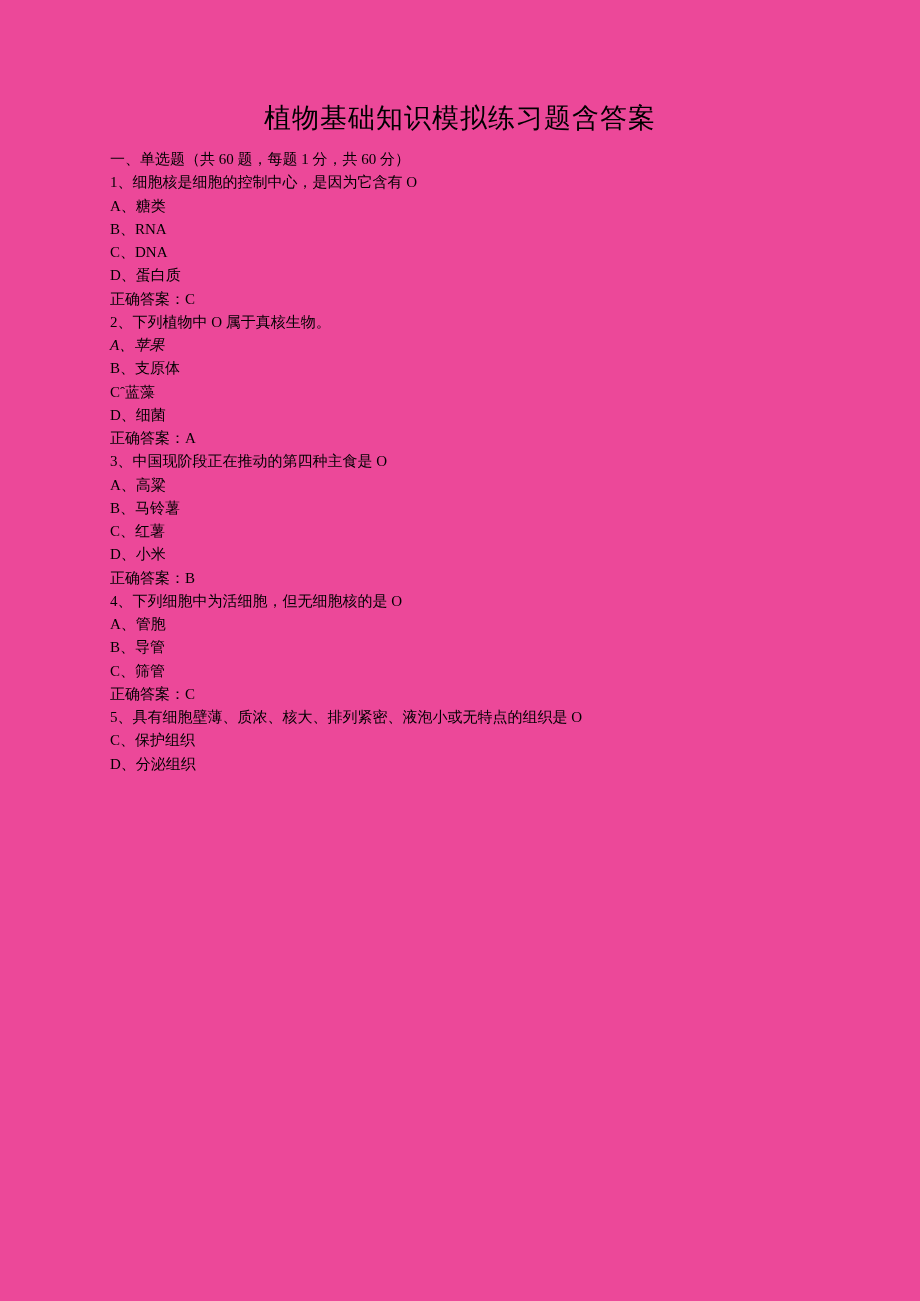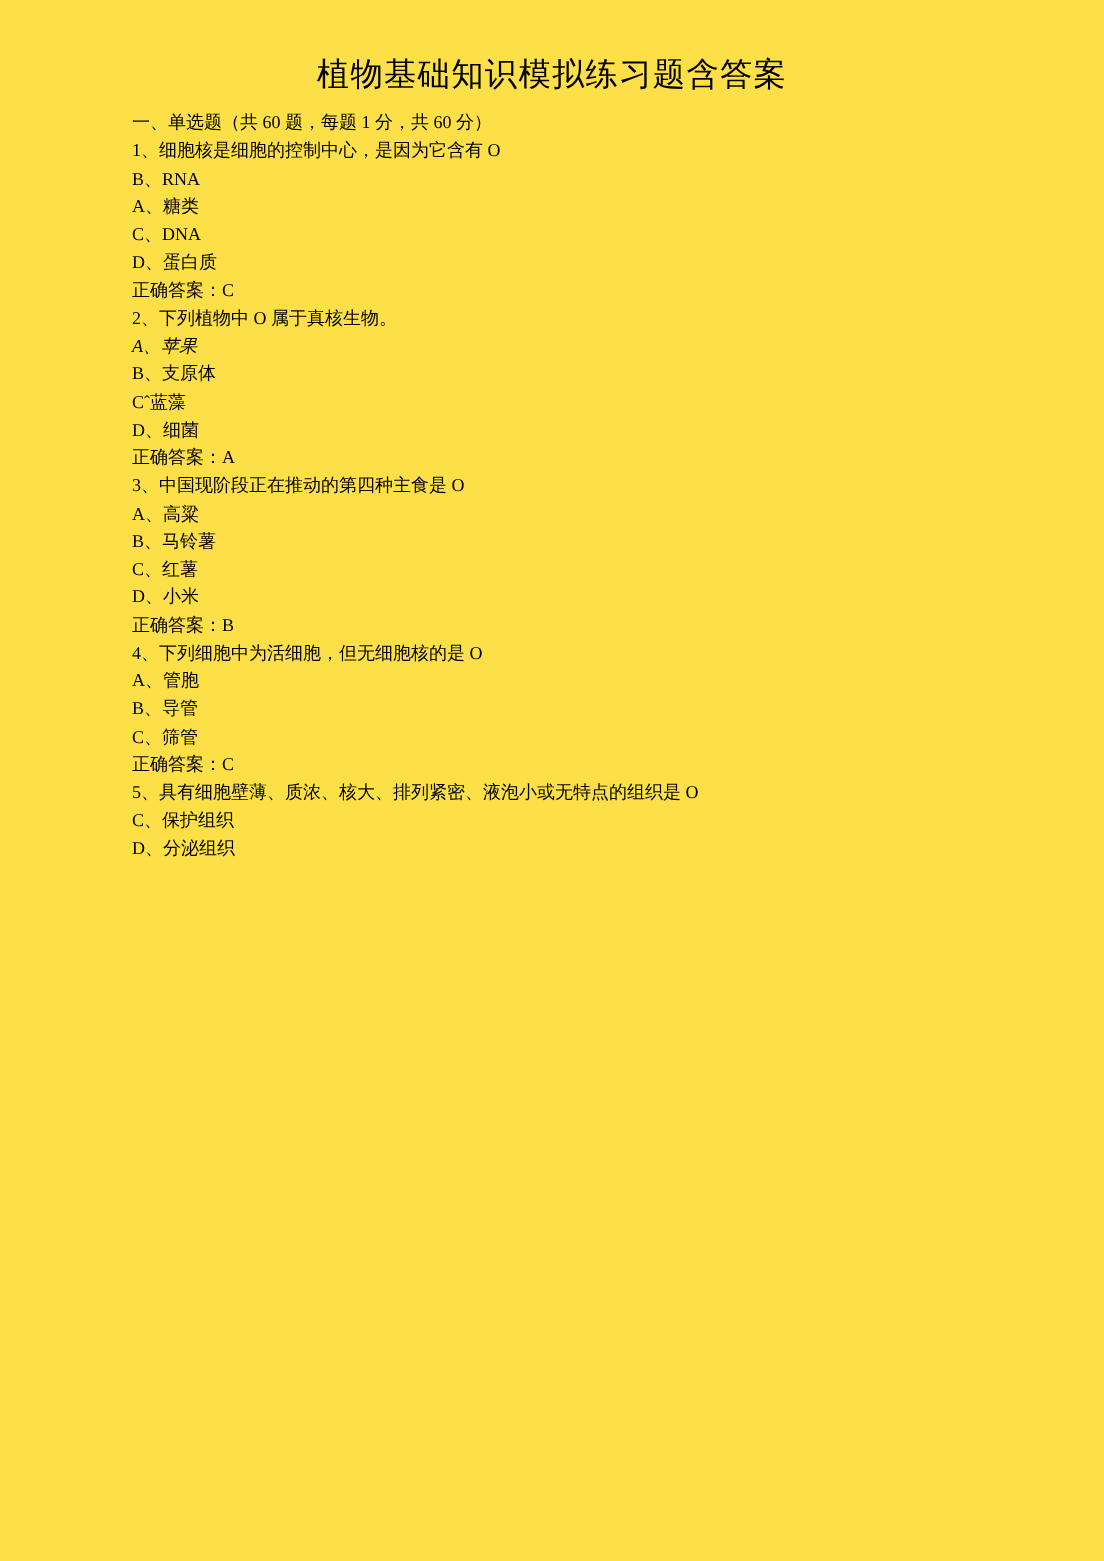--- a/index.html
+++ b/index.html
@@ -6,22 +6,22 @@
     margin: 0;
     padding: 0;
     background: #ffffff;
     font-family: "SimSun", "宋体", serif;
     color: #000000;
   }
   .page {
     width: 920px;
     min-height: 1301px;
     box-sizing: border-box;
-    padding: 44px 110px 60px 110px;
-    background: #fde047;
+    padding: 100px 110px 60px 110px;
+    background: #ec4899;
   }
   .title {
     text-align: center;
     font-size: 27px;
     font-weight: normal;
     margin: 0 0 12px 0;
     letter-spacing: 1px;
   }
   .line {
     font-size: 15px;
@@ -36,22 +36,22 @@
 </head>
 <body>
 
 <div class="page">
 
   <h1 class="title">植物基础知识模拟练习题含答案</h1>
 
   <div class="line">一、单选题（共 60 题，每题 1 分，共 60 分）</div>
 
   <div class="line">1、细胞核是细胞的控制中心，是因为它含有 O</div>
+  <div class="line">A、糖类</div>
   <div class="line">B、RNA</div>
-  <div class="line">A、糖类</div>
   <div class="line">C、DNA</div>
   <div class="line">D、蛋白质</div>
   <div class="line">正确答案：C</div>
 
   <div class="line">2、下列植物中 O 属于真核生物。</div>
   <div class="line opt-a-italic">A、苹果</div>
   <div class="line">B、支原体</div>
   <div class="line">Cˆ蓝藻</div>
   <div class="line">D、细菌</div>
   <div class="line">正确答案：A</div>

